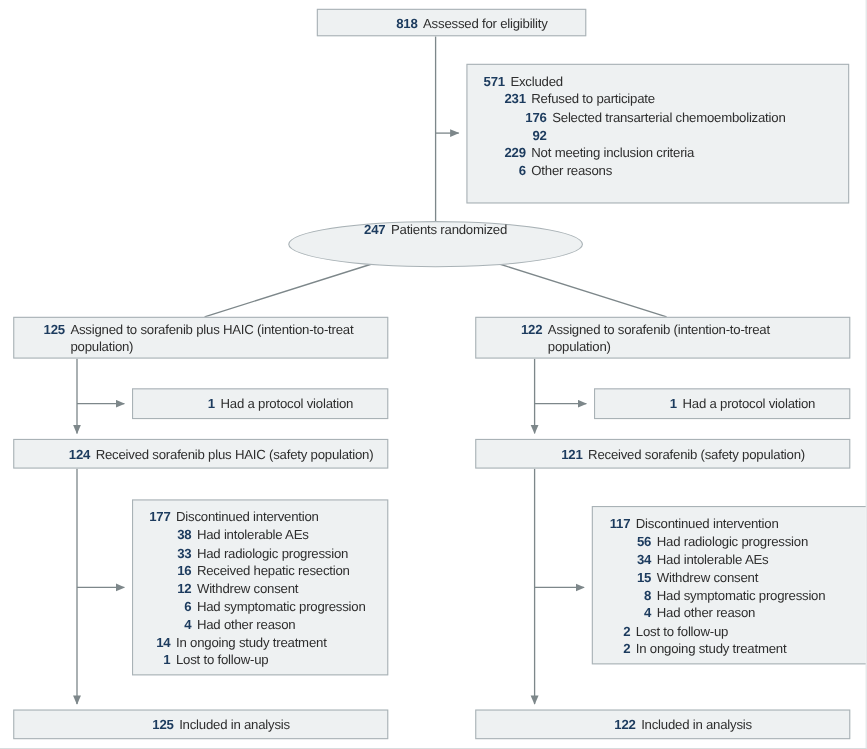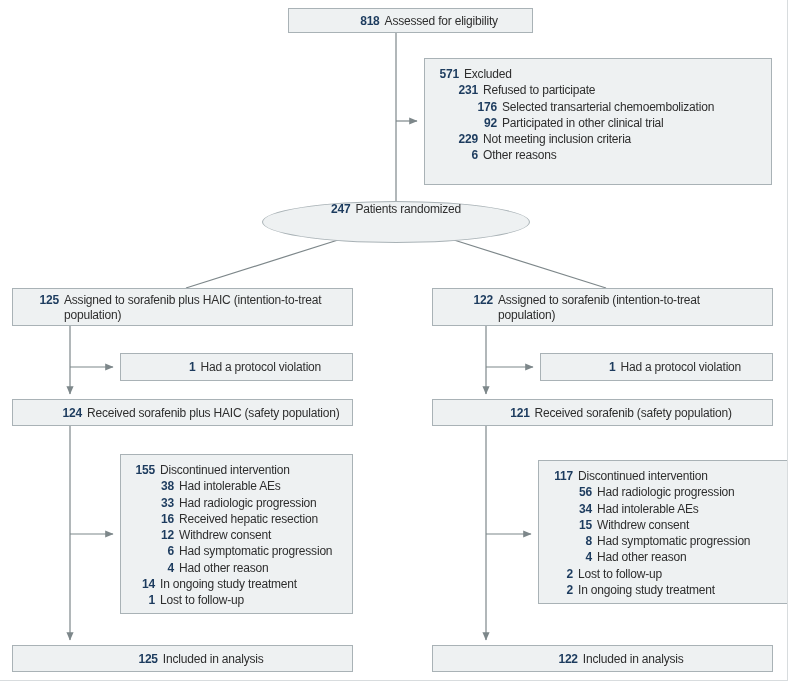--- a/index.html
+++ b/index.html
@@ -92,21 +92,20 @@
       <div class="line">
         <span class="num lvl1">231</span>
         <span class="txt">Refused to participate</span>
       </div>
       <div class="line">
         <span class="num lvl2">176</span>
         <span class="txt">Selected transarterial chemoembolization</span>
       </div>
       <div class="line">
         <span class="num lvl2">92</span>
-        <span class="txt">Participated in other clinical trial</span>
       </div>
       <div class="line">
         <span class="num lvl1">229</span>
         <span class="txt">Not meeting inclusion criteria</span>
       </div>
       <div class="line">
         <span class="num lvl1">6</span>
         <span class="txt">Other reasons</span>
       </div>
     </div>
@@ -127,21 +126,21 @@
     <span class="txt">Had a protocol violation</span>
   </div>
 
   <div class="box center" style="left:12px;top:399px;width:341px;height:27px;">
     <span class="num">124</span>
     <span class="txt">Received sorafenib plus HAIC (safety population)</span>
   </div>
 
   <div class="box multi" style="left:120px;top:454px;width:233px;height:160px;">
       <div class="line">
-        <span class="num lvl0">155</span>
+        <span class="num lvl0">177</span>
         <span class="txt">Discontinued intervention</span>
       </div>
       <div class="line">
         <span class="num lvl1">38</span>
         <span class="txt">Had intolerable AEs</span>
       </div>
       <div class="line">
         <span class="num lvl1">33</span>
         <span class="txt">Had radiologic progression</span>
       </div>

